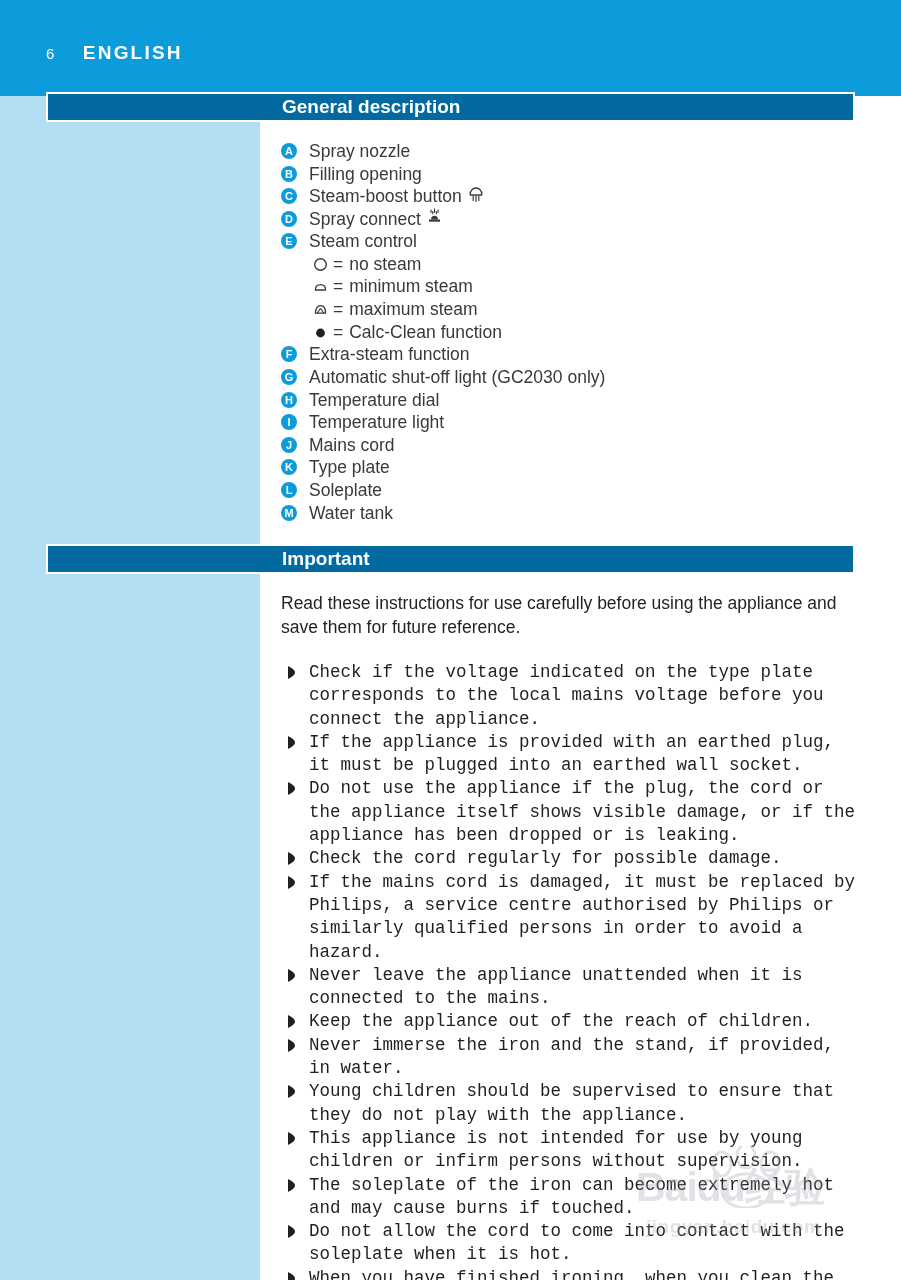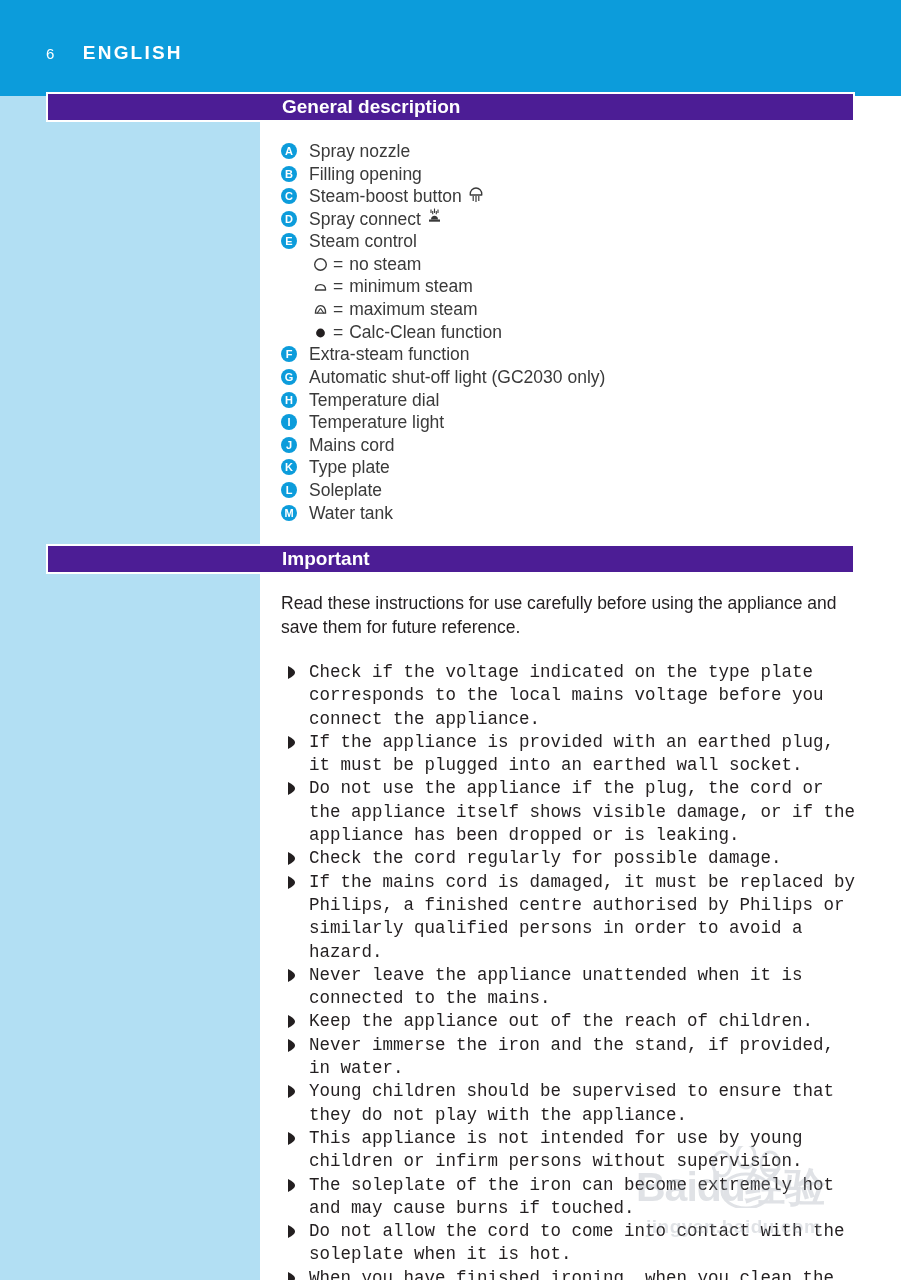--- a/index.html
+++ b/index.html
@@ -57,21 +57,21 @@
     height: 1184px;
     background: #b2dff3;
   }
 
   
   .section-bar {
     position: absolute;
     left: 46px;
     width: 809px;
     height: 30px;
-    background: #4c1d95;
+    background: #0369a1;
     border: 2px solid #ffffff;
     box-sizing: border-box;
   }
   .section-bar .bar-label {
     position: absolute;
     top: 50%;
     transform: translateY(-50%);
     color: #ffffff;
     font-size: 19px;
     font-weight: bold;
@@ -392,21 +392,21 @@
             </svg>
         </span>
         <span>Check the cord regularly for possible damage.</span>
       </li>
       <li class="bullet">
         <span class="bullet-marker">
           <svg width="9" height="15" viewBox="0 0 9 15">
               <path d="M1 1 C6 3.5 8 5.8 8 7.5 C8 9.2 6 11.5 1 14 Z" fill="#231f20"></path>
             </svg>
         </span>
-        <span>If the mains cord is damaged, it must be replaced by Philips, a finished centre authorised by Philips or similarly qualified persons in order to avoid a hazard.</span>
+        <span>If the mains cord is damaged, it must be replaced by Philips, a service centre authorised by Philips or similarly qualified persons in order to avoid a hazard.</span>
       </li>
       <li class="bullet">
         <span class="bullet-marker">
           <svg width="9" height="15" viewBox="0 0 9 15">
               <path d="M1 1 C6 3.5 8 5.8 8 7.5 C8 9.2 6 11.5 1 14 Z" fill="#231f20"></path>
             </svg>
         </span>
         <span>Never leave the appliance unattended when it is connected to the mains.</span>
       </li>
       <li class="bullet">

